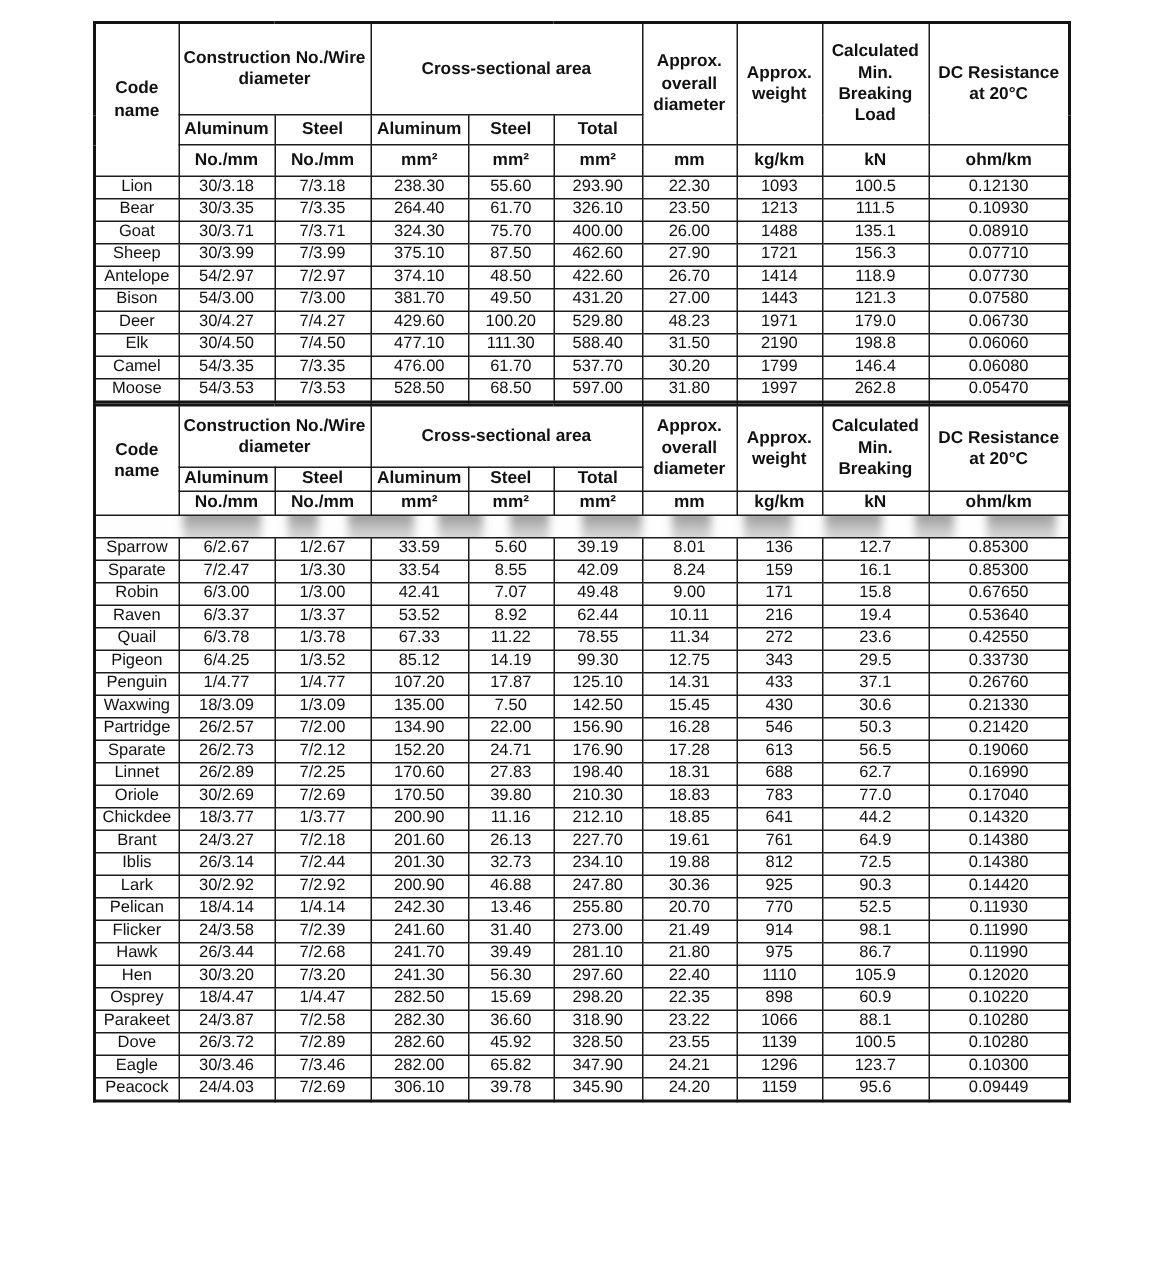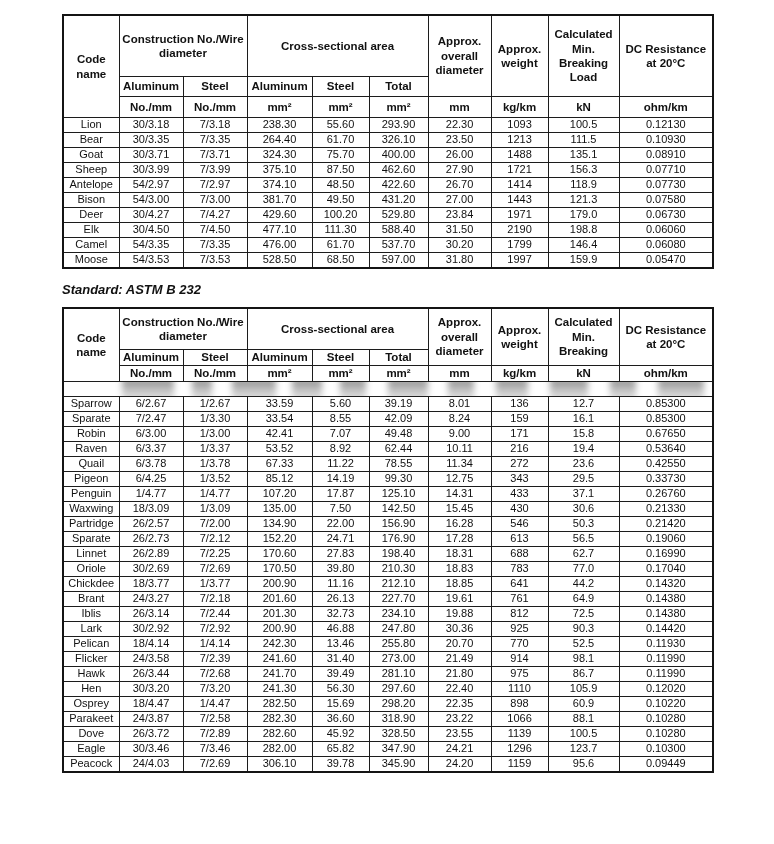--- a/index.html
+++ b/index.html
@@ -193,21 +193,21 @@
           <td>121.3</td>
           <td>0.07580</td>
         </tr>
         <tr>
           <td>Deer</td>
           <td>30/4.27</td>
           <td>7/4.27</td>
           <td>429.60</td>
           <td>100.20</td>
           <td>529.80</td>
-          <td>23.84</td>
+          <td>48.23</td>
           <td>1971</td>
           <td>179.0</td>
           <td>0.06730</td>
         </tr>
         <tr>
           <td>Elk</td>
           <td>30/4.50</td>
           <td>7/4.50</td>
           <td>477.10</td>
           <td>111.30</td>
@@ -231,27 +231,26 @@
         </tr>
         <tr>
           <td>Moose</td>
           <td>54/3.53</td>
           <td>7/3.53</td>
           <td>528.50</td>
           <td>68.50</td>
           <td>597.00</td>
           <td>31.80</td>
           <td>1997</td>
-          <td>159.9</td>
+          <td>262.8</td>
           <td>0.05470</td>
         </tr>
       </tbody>
   </table>
 
-  <div class="standard-label">Standard: ASTM B 232</div>
 
   <table class="spec">
     <colgroup>
       <col style="width:56px">
         <col style="width:64px">
         <col style="width:64px">
       <col style="width:65px">
         <col style="width:57px">
         <col style="width:59px">
       <col style="width:63px">

